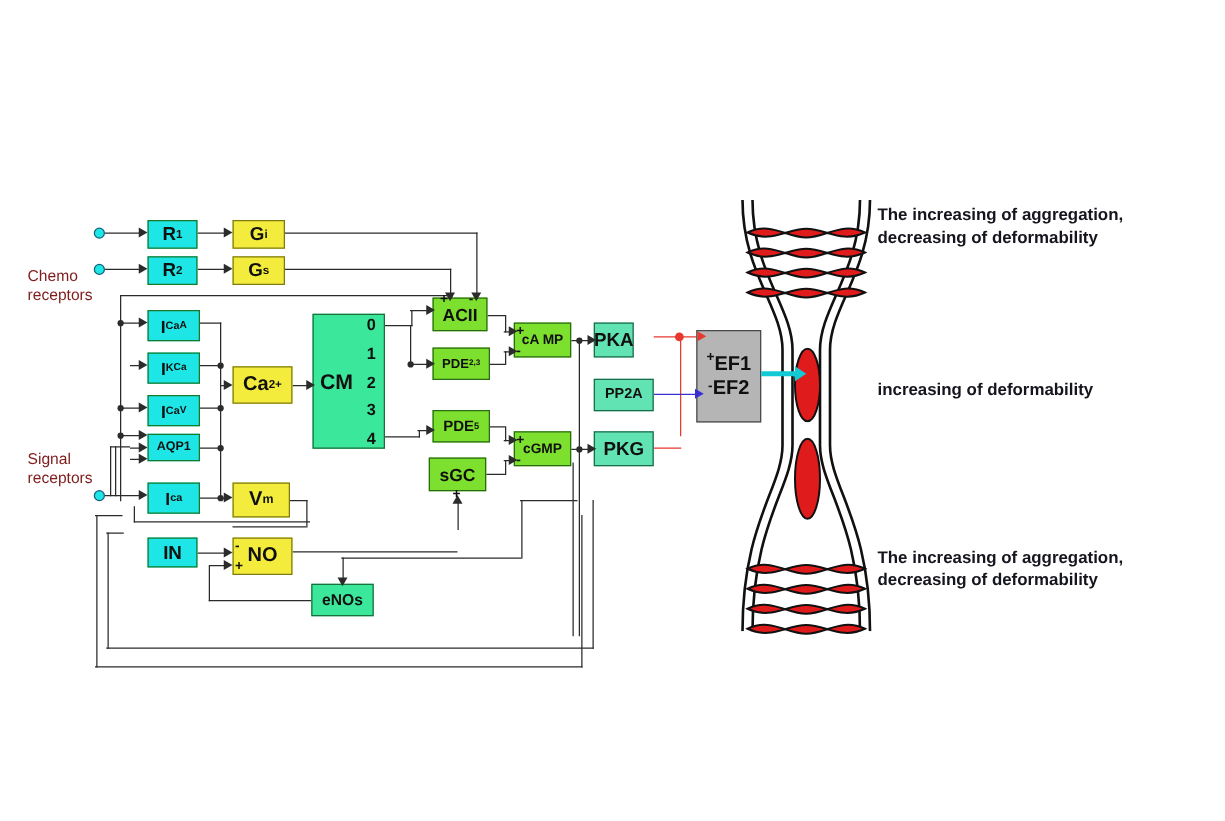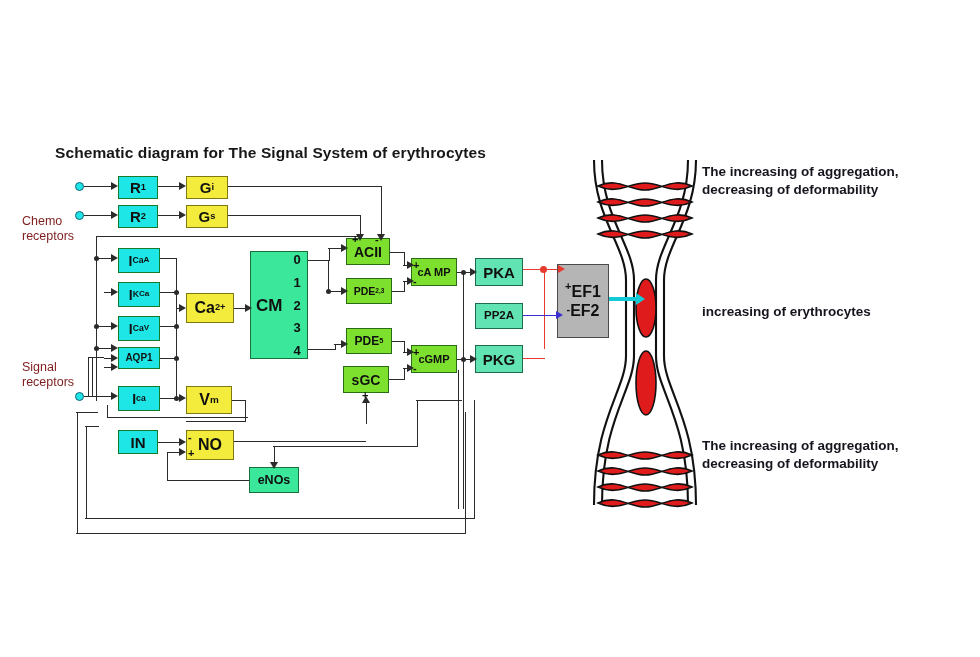--- a/index.html
+++ b/index.html
@@ -83,21 +83,20 @@
     position:absolute;width:0;height:0;z-index:9;
     border-top:6px solid transparent;border-bottom:6px solid transparent;
     border-left:9px solid #12c9d6;
   }
 </style>
 </head>
 <body>
 
 <div id="stage">
 
-  <div id="title">Schematic diagram for The Signal System of erythrocytes</div>
 
   <div class="dot" style="left:75px;top:182px;"></div>
   <div class="dot" style="left:75px;top:211px;"></div>
   <div class="dot" style="left:75px;top:392px;"></div>
 
   <div class="sidelabel" style="left:22px;top:214px;">
     <div>Chemo</div>
     <div>receptors</div>
   </div>
   <div class="sidelabel" style="left:22px;top:360px;">
@@ -332,21 +331,21 @@
   <div class="jdot" style="left:461px;top:269.5px;"></div>
 
   <div class="wire wh" style="left:457px;top:359px;width:18px;"></div>
   <div class="arrow ar" style="left:470px;top:354.5px;"></div>
   <div class="jdot" style="left:461px;top:356.5px;"></div>
 
   <div class="wire wv" style="left:462.6px;top:272px;height:88px;"></div>
   <div class="wire wv" style="left:462.6px;top:359px;height:150px;"></div>
   <div class="wire wv" style="left:457.6px;top:370px;height:139px;"></div>
 
-  <div class="node teal" style="left:475px;top:258px;width:48px;height:28px;font-size:15px;">
+  <div class="node teal" style="left:475px;top:258px;width:32px;height:28px;font-size:15px;">
     <span>PKA</span>
   </div>
   <div class="node teal" style="left:475px;top:303px;width:48px;height:26px;font-size:11.5px;">
     <span>PP2A</span>
   </div>
   <div class="node teal" style="left:475px;top:345px;width:48px;height:28px;font-size:15px;">
     <span>PKG</span>
   </div>
 
   <div class="wire wh red" style="left:523px;top:269px;width:22px;"></div>
@@ -430,20 +429,20 @@
       <path d="M3 40 C 22 31, 34 44, 50 44 C 66 44, 78 31, 97 40 C 78 49, 66 37, 50 37 C 34 37, 22 49, 3 40 Z"></path>
       <path d="M3 56 C 22 47, 34 60, 50 60 C 66 60, 78 47, 97 56 C 78 65, 66 53, 50 53 C 34 53, 22 65, 3 56 Z"></path>
     </g>
   </svg>
 
   <div class="rbcText" style="left:702px;top:163px;">
     <div>The increasing of aggregation,</div>
     <div>decreasing of deformability</div>
   </div>
   <div class="rbcText" style="left:702px;top:303px;">
-    <div>increasing of erythrocytes</div>
+    <div>increasing of deformability</div>
   </div>
   <div class="rbcText" style="left:702px;top:437px;">
     <div>The increasing of aggregation,</div>
     <div>decreasing of deformability</div>
   </div>
 
 </div>
 
 </body></html>

